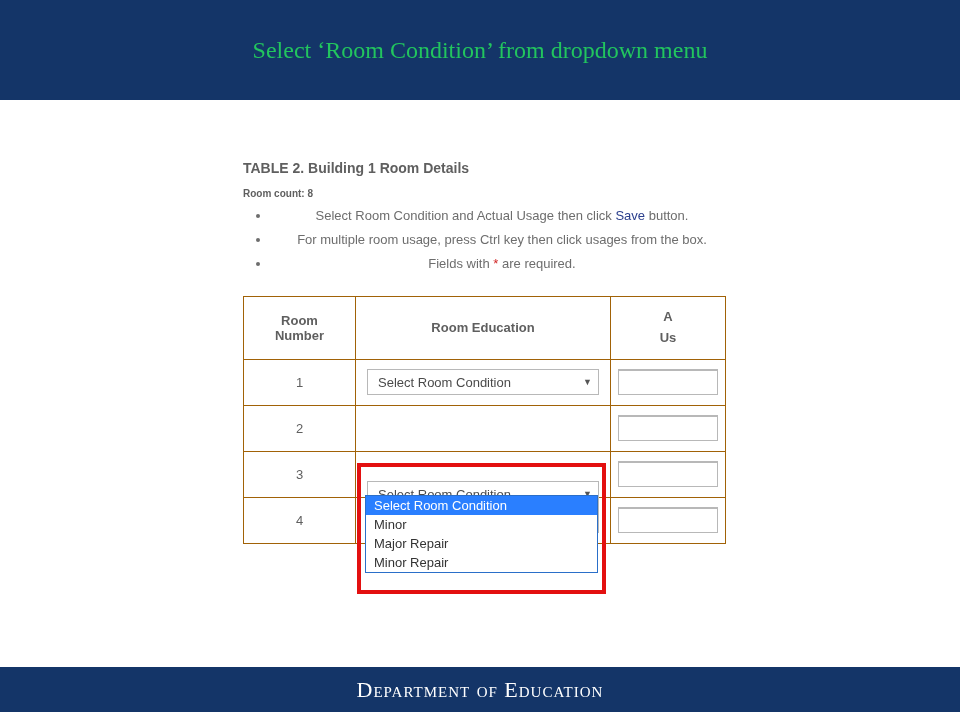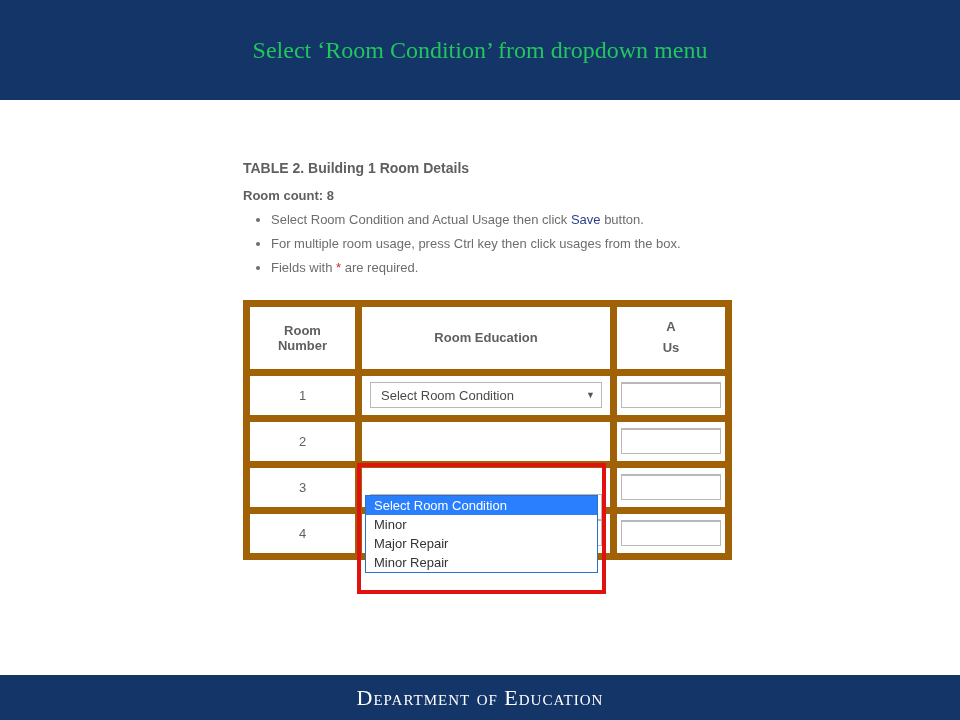--- a/index.html
+++ b/index.html
@@ -38,46 +38,47 @@
       position: relative;
     }
     .table-title {
       color: #5f5f5f;
       font-size: 14px;
       font-weight: bold;
       margin-bottom: 12px;
     }
     .room-count {
       color: #5f5f5f;
-      font-size: 13px;
+      font-size: 10px;
       font-weight: bold;
       margin-bottom: 8px;
     }
     .instructions {
       list-style: disc;
       margin-left: 28px;
       color: #6d6d6d;
       font-size: 13px;
+      text-align: center;
     }
     .instructions li {
       margin-bottom: 6px;
       line-height: 1.4;
     }
     .save-link { color: #2a3e8c; }
     .asterisk { color: #d02424; }
     .table-wrap {
       margin-top: 22px;
       position: relative;
     }
     table.room-table {
       border-collapse: collapse;
       background: #ffffff;
     }
     table.room-table th, table.room-table td {
-      border: 7px solid #a16207;
+      border: 1px solid #a16207;
       text-align: center;
       color: #5f5f5f;
       font-size: 13px;
     }
     table.room-table th {
       font-weight: bold;
       padding: 16px 12px;
       height: 56px;
     }
     .th-roomnum { width: 112px; }
@@ -146,21 +147,21 @@
       color: #ffffff;
     }
     .footer {
       background: #143568;
       height: 45px;
       width: 100%;
       display: flex;
       align-items: center;
       justify-content: center;
       position: absolute;
-      bottom: 0;
+      bottom: 8px;
       left: 0;
     }
     .footer-text {
       color: #ffffff;
       font-family: Georgia, 'Times New Roman', serif;
       font-size: 22px;
       font-variant: small-caps;
       letter-spacing: 1px;
     }
     .row-3-select {

